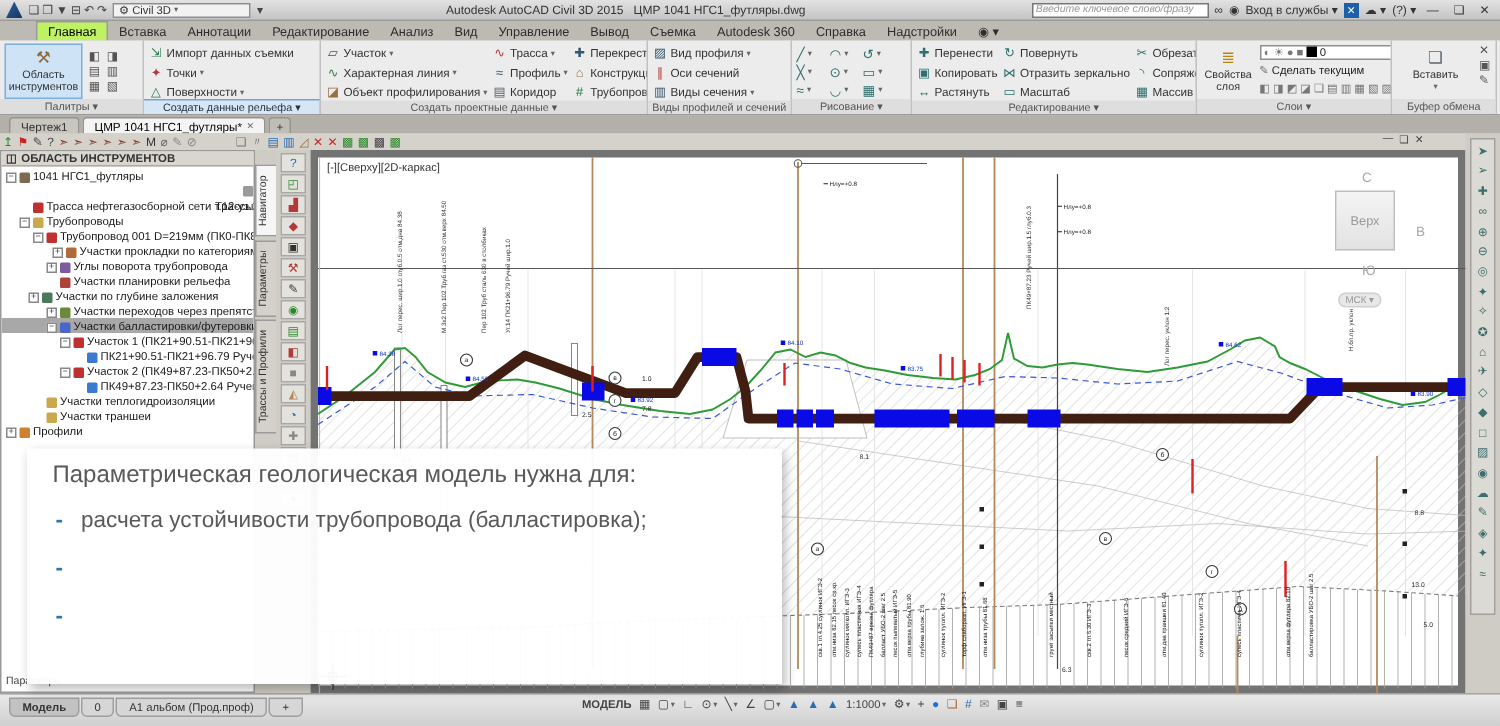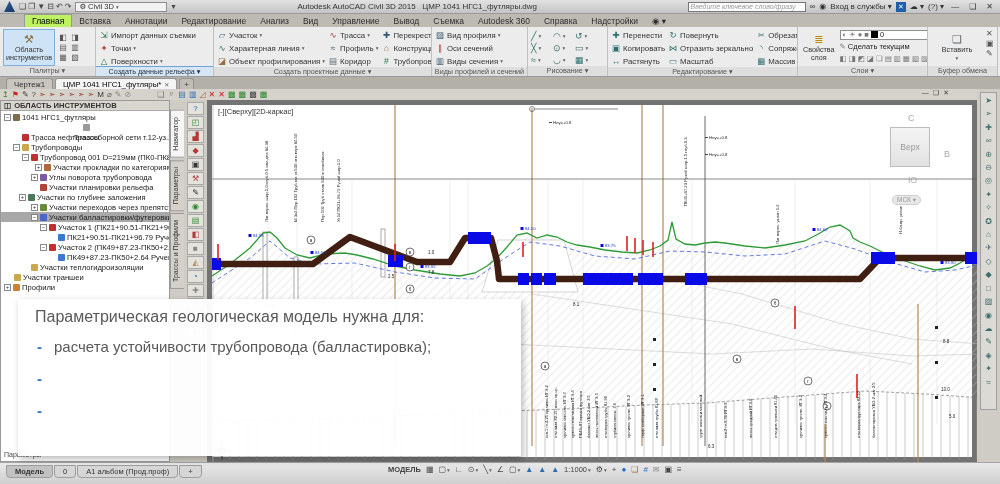--- a/index.html
+++ b/index.html
@@ -55,21 +55,21 @@
   
   #main{position:absolute;top:89px;left:0;right:0;height:373px;background:#cfccc5}
   #topstrip{position:absolute;top:0;left:0;right:23px;height:11px;background:#d5d2cb;display:flex;align-items:center}
   .stripg{display:flex;gap:3px;align-items:center}
   .stripg span{font-size:8px;line-height:9px}
   #winctl{position:absolute;right:28px;top:0;display:flex;gap:4px;font-size:7px;color:#444}
   #toolspace{position:absolute;top:11px;left:0;width:170px;bottom:0;background:#fff;border:1px solid #999;display:flex;flex-direction:column}
   #ts-header{height:10px;background:#d9d6cf;border-bottom:1px solid #aaa;font-size:7.6px;font-weight:bold;color:#333;
     display:flex;align-items:center;gap:3px;padding:0 3px;white-space:nowrap}
   #tree{flex:1;overflow:hidden;padding-top:1px}
-  .trow{display:flex;align-items:center;gap:2px;height:10px;font-size:7.6px;color:#1a1a1a;white-space:nowrap}
+  .trow{display:flex;align-items:flex-end;gap:2px;height:10px;font-size:7.6px;color:#1a1a1a;white-space:nowrap}
   .trow.sel{background:#a8a8a8}
   .ebox{width:7px;height:7px;border:1px solid #888;background:#fff;font-size:6px;line-height:5px;text-align:center;color:#333;flex:0 0 auto}
   .eph{width:7px;flex:0 0 auto}
   .ticon{width:7px;height:7px;border-radius:1px;flex:0 0 auto}
   #ts-bottom{height:10px;font-size:7px;color:#444;padding-left:3px}
   #sidetabs{position:absolute;top:11px;left:170px;width:14px;bottom:0;display:flex;flex-direction:column;gap:2px;padding-top:10px}
   .vtab{writing-mode:vertical-rl;transform:rotate(180deg);font-size:7px;color:#333;background:#d4d1ca;
     border:1px solid #9a9a9a;border-left:none;padding:6px 1px;text-align:center}
   .vtab.active{background:#f6f6f6}
   #palettestrip{position:absolute;top:11px;left:184px;width:23px;bottom:0;background:#d0cdc6;display:flex;flex-direction:column;align-items:center;padding-top:2px;gap:1px}
@@ -531,21 +531,21 @@
         <div class="trow" style="padding-left: 48px;">
           <span class="eph"></span>
           <span class="ticon" style="background: rgb(58, 122, 208);"></span>
           <span>ПК49+87.23-ПК50+2.64 Ручей ""</span>
         </div>
         <div class="trow" style="padding-left: 21px;">
           <span class="eph"></span>
           <span class="ticon" style="background: rgb(202, 168, 78);"></span>
           <span>Участки теплогидроизоляции</span>
         </div>
-        <div class="trow" style="padding-left: 4px;">
+        <div class="trow" style="padding-left: 21px;">
           <span class="eph"></span>
           <span class="ticon" style="background: rgb(202, 168, 78);"></span>
           <span>Участки траншеи</span>
         </div>
         <div class="trow" style="padding-left: 3px;">
           <span class="ebox">+</span>
           <span class="ticon" style="background: rgb(208, 128, 48);"></span>
           <span>Профили</span>
         </div>
       </div>

